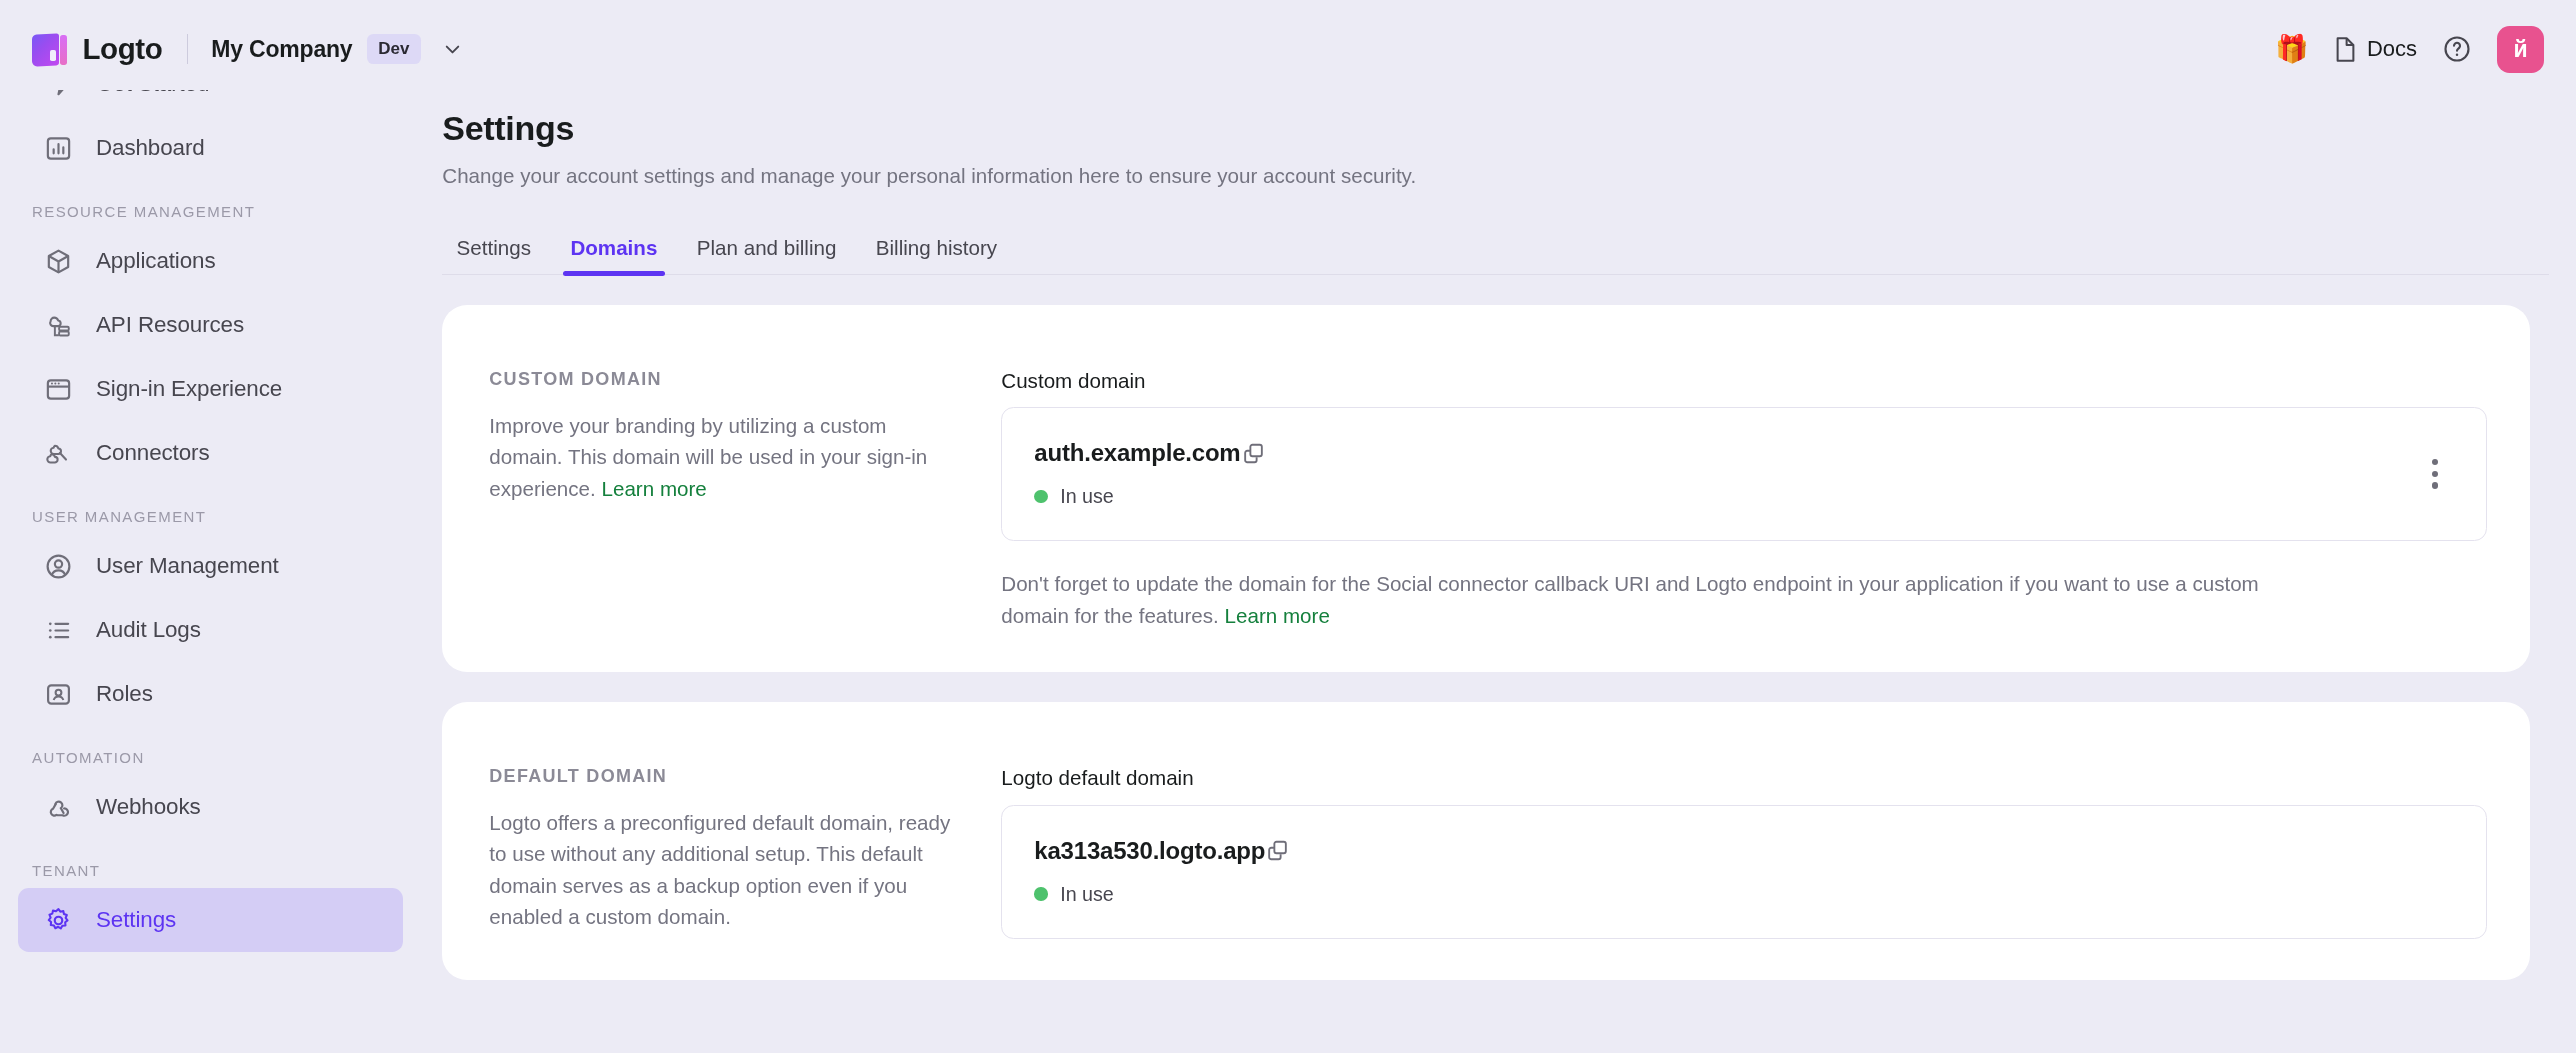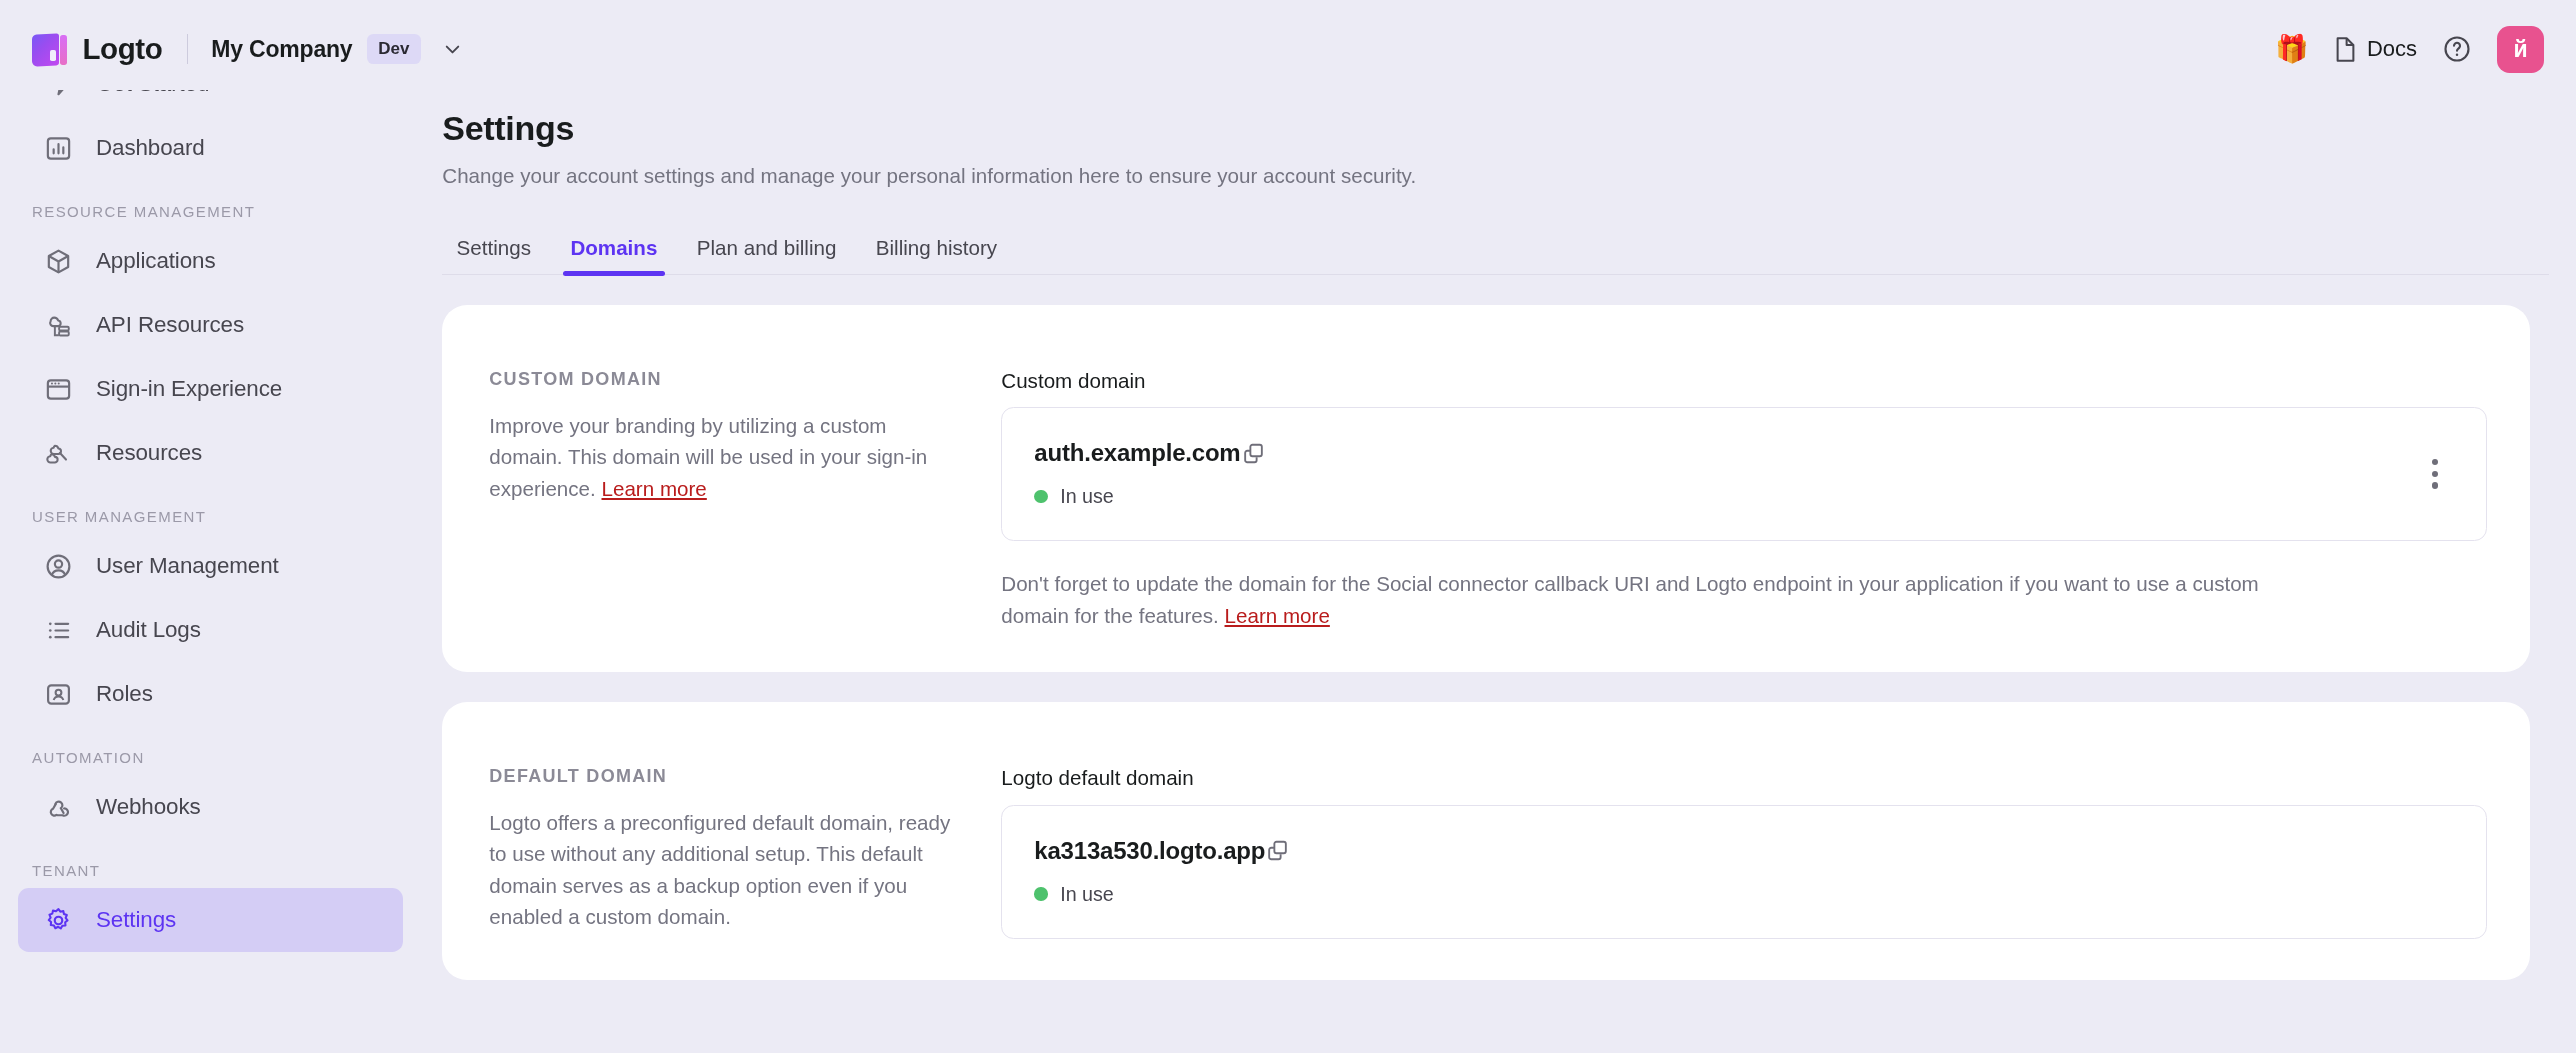--- a/index.html
+++ b/index.html
@@ -212,21 +212,21 @@
     font-weight: bold;
     letter-spacing: 1.3px;
     color: #8b8a96;
     margin-bottom: 19.7px;
   }
   .card-desc {
     font-size: 20.6px;
     line-height: 1.53;
     color: #747481;
   }
-  .lnk { color: #b91c1c; cursor: pointer; text-decoration: underline; }
+  .lnk { color: #15803d; cursor: pointer; }
 
   .card-right { flex: 1 1 auto; }
   .field-label {
     font-size: 20.6px;
     color: #191c1d;
     margin-bottom: 14.3px;
   }
   .domain-box {
     border: 1.8px solid #e4e2ee;
     border-radius: 12.5px;
@@ -376,21 +376,21 @@
   </div>
 
   <div class="nav-item">
     <span class="nav-ico">
       <svg width="29" height="29" viewBox="0 0 24 24" fill="none">
         <path d="M9 5.6a3 3 0 012.9 2.2 2.3 2.3 0 01-.3 4.6H8.3A2.6 2.6 0 018 7.2 3 3 0 019 5.6z" stroke="#6f6e79" stroke-width="1.7" stroke-linejoin="round"></path>
         <path d="M6.2 12.6a3 3 0 012.9 2.2 2.3 2.3 0 01-.3 4.6H5.5a2.6 2.6 0 01-.3-5.2 3 3 0 011-1.6z" stroke="#6f6e79" stroke-width="1.7" stroke-linejoin="round"></path>
         <path d="M13.2 11.6l5 5.4" stroke="#6f6e79" stroke-width="1.7" stroke-linecap="round"></path>
       </svg>
     </span>
-    <span class="nav-lbl">Resources</span>
+    <span class="nav-lbl">Connectors</span>
   </div>
 
   <div class="nav-group">USER MANAGEMENT</div>
 
   <div class="nav-item">
     <span class="nav-ico">
       <svg width="29" height="29" viewBox="0 0 24 24" fill="none">
         <circle cx="12" cy="12" r="9" stroke="#6f6e79" stroke-width="1.8"></circle>
         <circle cx="12" cy="10" r="3" stroke="#6f6e79" stroke-width="1.8"></circle>
         <path d="M6.4 19a6 6 0 0111.2 0" stroke="#6f6e79" stroke-width="1.8"></path>

